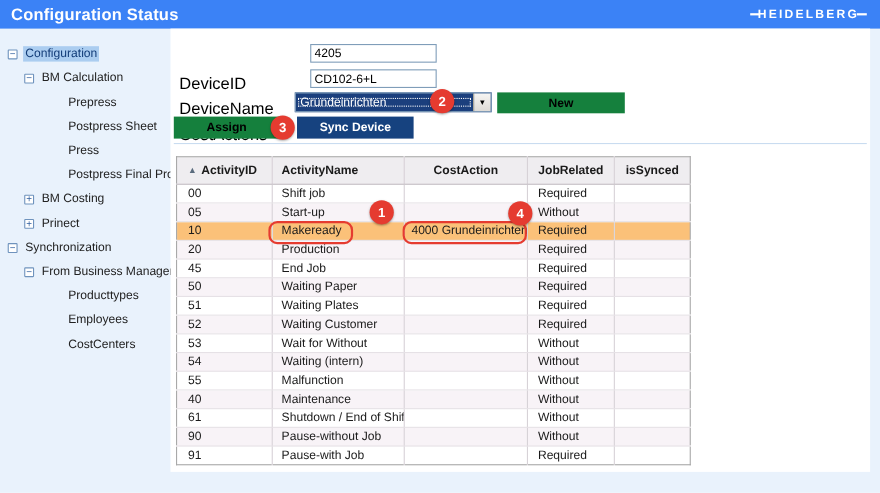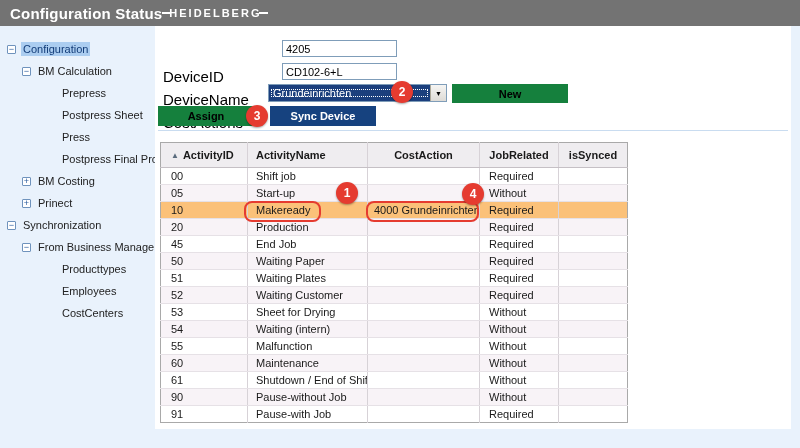--- a/index.html
+++ b/index.html
@@ -1,21 +1,21 @@
 <!DOCTYPE html>
 <html><head>
 <meta charset="utf-8">
 <style>
   * { margin:0; padding:0; box-sizing:border-box; }
   html,body { width:800px; height:448px; }
   body { font-family:"Liberation Sans", sans-serif; background:#e9f2fc; position:relative; overflow:hidden; }
   #page { position:absolute; inset:0; width:800px; height:448px; }
 
   
-  .header-bar { position:absolute; left:0; top:0; width:800px; height:26px; background:#737373; display:flex; align-items:center; padding:0 12px 0 10px; }
+  .header-bar { position:absolute; left:0; top:0; width:800px; height:26px; background:#3b82f6; display:flex; align-items:center; justify-content:space-between; padding:0 12px 0 10px; }
   .header-title { color:#fff; font-size:15px; font-weight:bold; letter-spacing:0.2px; }
   .logo { display:flex; align-items:center; color:#fff; font-weight:bold; font-size:11px; letter-spacing:2px; }
   .logo .bar { width:9px; height:2px; background:#fff; }
   .logo .bar.left { margin-right:-2px; }
   .logo .bar.right { margin-left:-2px; }
 
   
   .sidebar { position:absolute; left:0; top:26px; width:155px; height:422px; padding-top:12px; }
   .tree-item { display:flex; align-items:center; height:22px; font-size:11px; color:#222; cursor:default; }
   .tree-item .expander { width:9px; height:9px; border:1px solid #6f93bd; background:#fff; color:#2e5e9e; font-size:9px; line-height:7px; text-align:center; display:inline-flex; align-items:center; justify-content:center; border-radius:1px; flex:0 0 9px; }
@@ -217,41 +217,41 @@
           </tr>
           <tr class="alt">
             <td class="c-id">52</td>
             <td class="c-name">Waiting Customer</td>
             <td class="c-cost"></td>
             <td class="c-job">Required</td>
             <td class="c-sync"></td>
           </tr>
           <tr class="">
             <td class="c-id">53</td>
-            <td class="c-name">Sheet for Drying</td>
+            <td class="c-name">Wait for Without</td>
             <td class="c-cost"></td>
             <td class="c-job">Without</td>
             <td class="c-sync"></td>
           </tr>
           <tr class="alt">
             <td class="c-id">54</td>
             <td class="c-name">Waiting (intern)</td>
             <td class="c-cost"></td>
             <td class="c-job">Without</td>
             <td class="c-sync"></td>
           </tr>
           <tr class="">
             <td class="c-id">55</td>
             <td class="c-name">Malfunction</td>
             <td class="c-cost"></td>
             <td class="c-job">Without</td>
             <td class="c-sync"></td>
           </tr>
           <tr class="alt">
-            <td class="c-id">60</td>
+            <td class="c-id">40</td>
             <td class="c-name">Maintenance</td>
             <td class="c-cost"></td>
             <td class="c-job">Without</td>
             <td class="c-sync"></td>
           </tr>
           <tr class="">
             <td class="c-id">61</td>
             <td class="c-name">Shutdown / End of Shift</td>
             <td class="c-cost"></td>
             <td class="c-job">Without</td>

